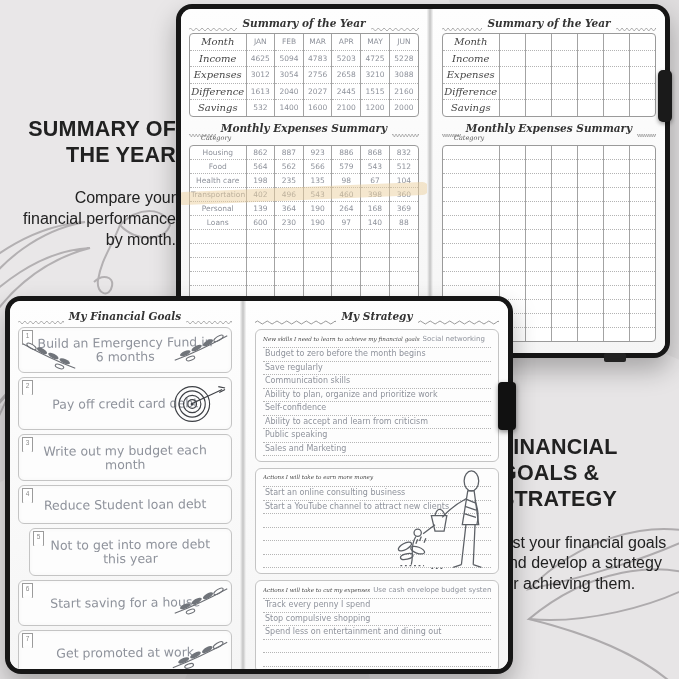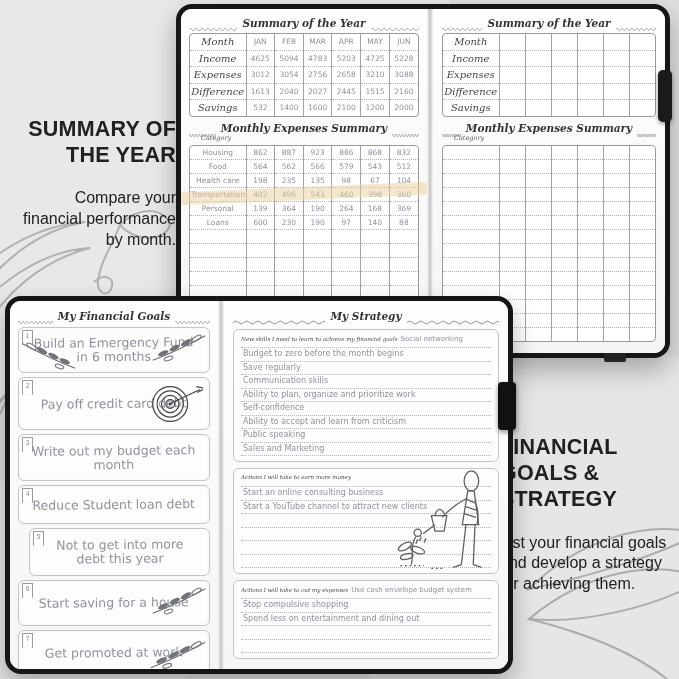--- a/index.html
+++ b/index.html
@@ -26,21 +26,21 @@
     box-shadow:0 12px 26px rgba(0,0,0,.28);box-sizing:border-box;padding:5px;}
   .nb-top{left:176px;top:4px;width:494px;height:354px;}
   .nb-bottom{left:5px;top:296px;width:508px;height:378px;z-index:5;}
   .pages{display:flex;width:100%;height:100%;border-radius:11px;overflow:hidden;
     background:var(--page,#fbfbfb);}
   .page{position:relative;box-sizing:border-box;overflow:hidden;
     background:linear-gradient(180deg,#fefefe,#f5f5f5);}
   .gutter{width:6px;background:linear-gradient(90deg,rgba(0,0,0,.02),rgba(0,0,0,.22),rgba(0,0,0,.02));}
   .page-tl{width:246px;padding:6px 8px;}
   .page-tr{flex:1;padding:6px 9px;}
-  .page-goals{width:208px;padding:7px 8px;}
+  .page-goals{width:230px;padding:7px 8px;}
   .page-strategy{flex:1;padding:7px 9px;}
   .band-right{position:absolute;right:-2px;top:66px;width:14px;height:52px;
     background:#1a1a1a;border-radius:5px;box-shadow:0 2px 4px rgba(0,0,0,.4);}
   .band-tab{position:absolute;bottom:-4px;right:44px;width:22px;height:9px;
     background:#232323;border-radius:2px;}
   .pen-loop{position:absolute;right:-3px;top:86px;width:18px;height:48px;
     background:#111;border-radius:4px;box-shadow:0 2px 5px rgba(0,0,0,.45);}
 
   
   .title-row{display:flex;align-items:center;gap:5px;height:15px;}
@@ -721,20 +721,21 @@
                   <ellipse cx="13" cy="95" rx="7" ry="3" transform="rotate(-12 13 95)"></ellipse>
                   <path d="M6 105 h26" stroke-dasharray="2 3"></path>
                   <path d="M40 108 h14" stroke-dasharray="2 3"></path>
                 </svg></div>
             </div>
             <div class="strat-box">
               <div class="strat-head">
                 <span class="strat-prompt">Actions I will take to cut my expenses</span>
                 <span class="strat-inline">Use cash envelope budget system</span>
               </div>
+              <div class="strat-line">Track every penny I spend</div>
               <div class="strat-line">Stop compulsive shopping</div>
               <div class="strat-line">Spend less on entertainment and dining out</div>
               <div class="strat-line"></div>
               <div class="strat-line"></div>
             </div>
           </div>
       </div>
     </div>
     <div class="pen-loop"></div>
   </div>

